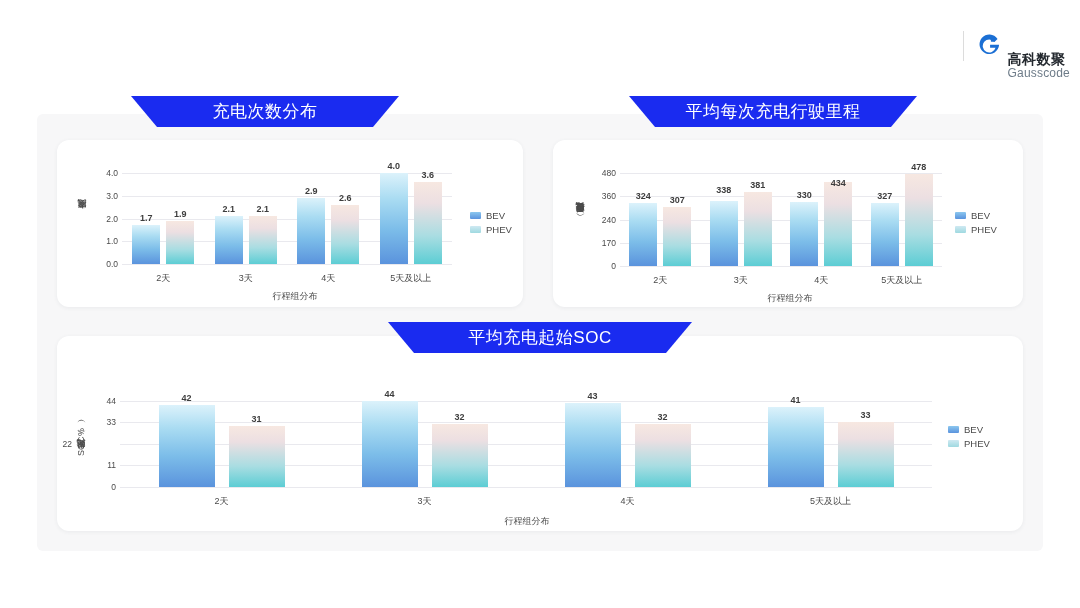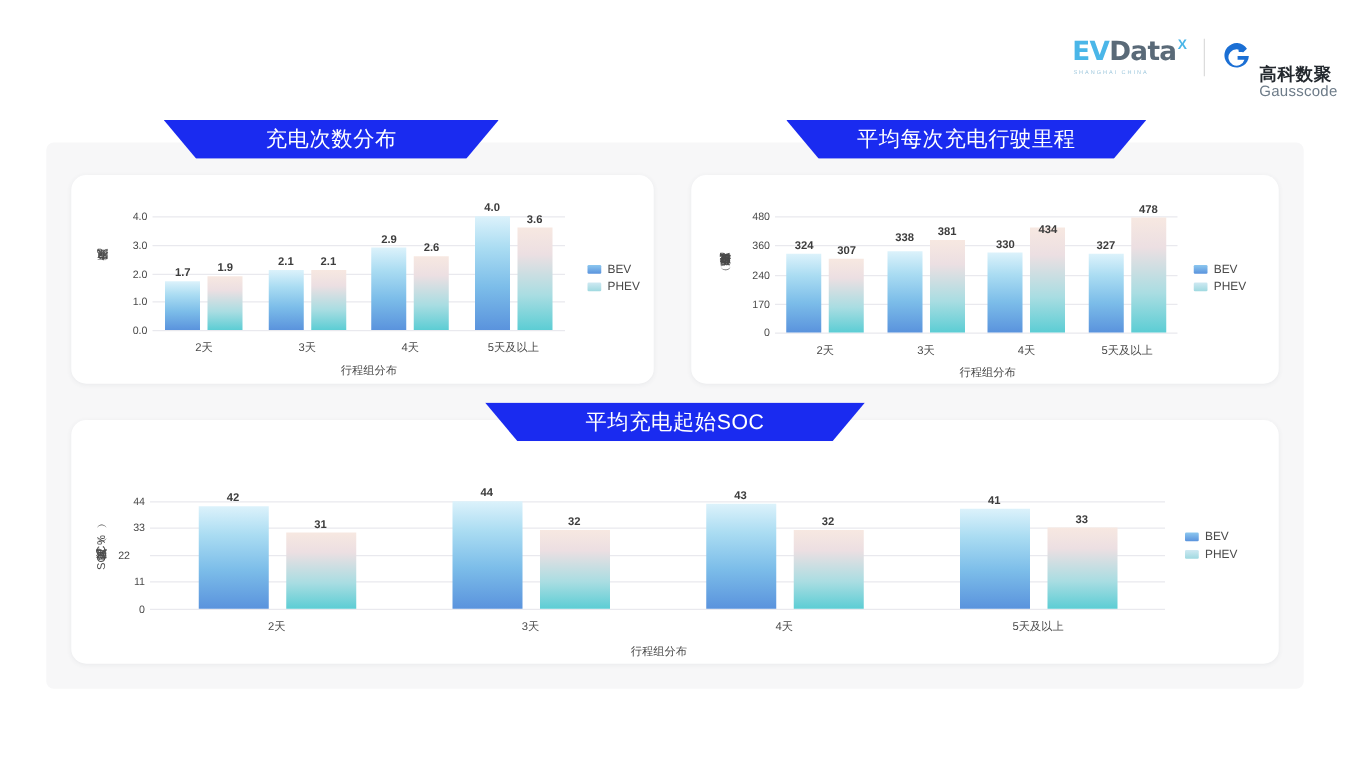--- a/index.html
+++ b/index.html
@@ -116,27 +116,20 @@
   .legend-swatch.bev  { background: linear-gradient(to bottom, #8cc7ef, #5a93dd); }
   .legend-swatch.phev { background: linear-gradient(to bottom, #cfe9f2, #9fd9e0); }
   .legend-label { font-size: 9.5px; color: #4a4a4a; }
 </style>
 </head>
 <body>
 
 <div class="header">
   <div class="logos">
 
-    <div class="logo-evdata">
-      <div class="logo-evdata-top">
-        <div class="ev-word"><span class="c1">EV</span><span class="c2">Data</span></div>
-        <div class="ev-x">X</div>
-      </div>
-      <div class="logo-evdata-sub">SHANGHAI CHINA</div>
-    </div>
 
     <div class="divider-bar"></div>
 
     <div class="logo-gauss">
       <svg class="gauss-mark" viewBox="0 0 24 24">
         <path d="M20.4 5.2A10.2 10.2 0 1 0 22 11.2h-9.4v3.2h5.7a6.8 6.8 0 1 1-1.2-6.1z" fill="#1b6fd4"></path>
         <rect x="13.4" y="4.0" width="4.0" height="4.0" rx="0.6" fill="#1b6fd4"></rect>
       </svg>
       <div class="gauss-text">
         <div class="gauss-cn">高科数聚</div>
@@ -266,21 +259,21 @@
   </div>
 <div class="grid" style="left: 120px; top: 392px; width: 812px; height: 95px;">
     <div class="gridline" style="top: 95px;"></div>
     <div class="gridline" style="top: 73.4091px;"></div>
     <div class="gridline" style="top: 51.8182px;"></div>
     <div class="gridline" style="top: 30.2273px;"></div>
     <div class="gridline" style="top: 8.63636px;"></div>
   </div>
 <div class="ytick" style="right: 964px; top: 487px;">0</div>
 <div class="ytick" style="right: 964px; top: 465.409px;">11</div>
-<div class="ytick" style="right: 976px; top: 443.818px;">22</div>
+<div class="ytick" style="right: 1008px; top: 443.818px;">22</div>
 <div class="ytick" style="right: 964px; top: 422.227px;">33</div>
 <div class="ytick" style="right: 964px; top: 400.636px;">44</div>
 <div class="bars" style="left: 120px; top: 392px; width: 812px; height: 95px;">
     <div class="bar bev" style="left: 38.5px; width: 56px; height: 82.438px;"></div>
     <div class="bar phev" style="left: 108.5px; width: 56px; height: 60.8471px;"></div>
     <div class="bar bev" style="left: 241.5px; width: 56px; height: 86.3636px;"></div>
     <div class="bar phev" style="left: 311.5px; width: 56px; height: 62.8099px;"></div>
     <div class="bar bev" style="left: 444.5px; width: 56px; height: 84.4008px;"></div>
     <div class="bar phev" style="left: 514.5px; width: 56px; height: 62.8099px;"></div>
     <div class="bar bev" style="left: 647.5px; width: 56px; height: 80.4752px;"></div>

